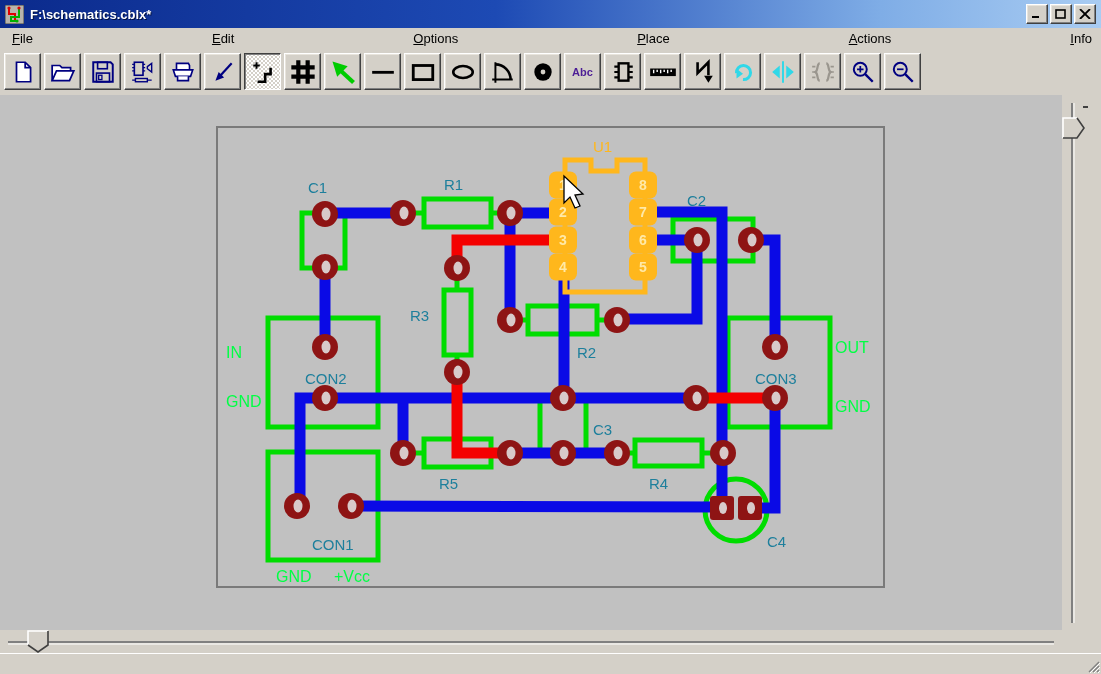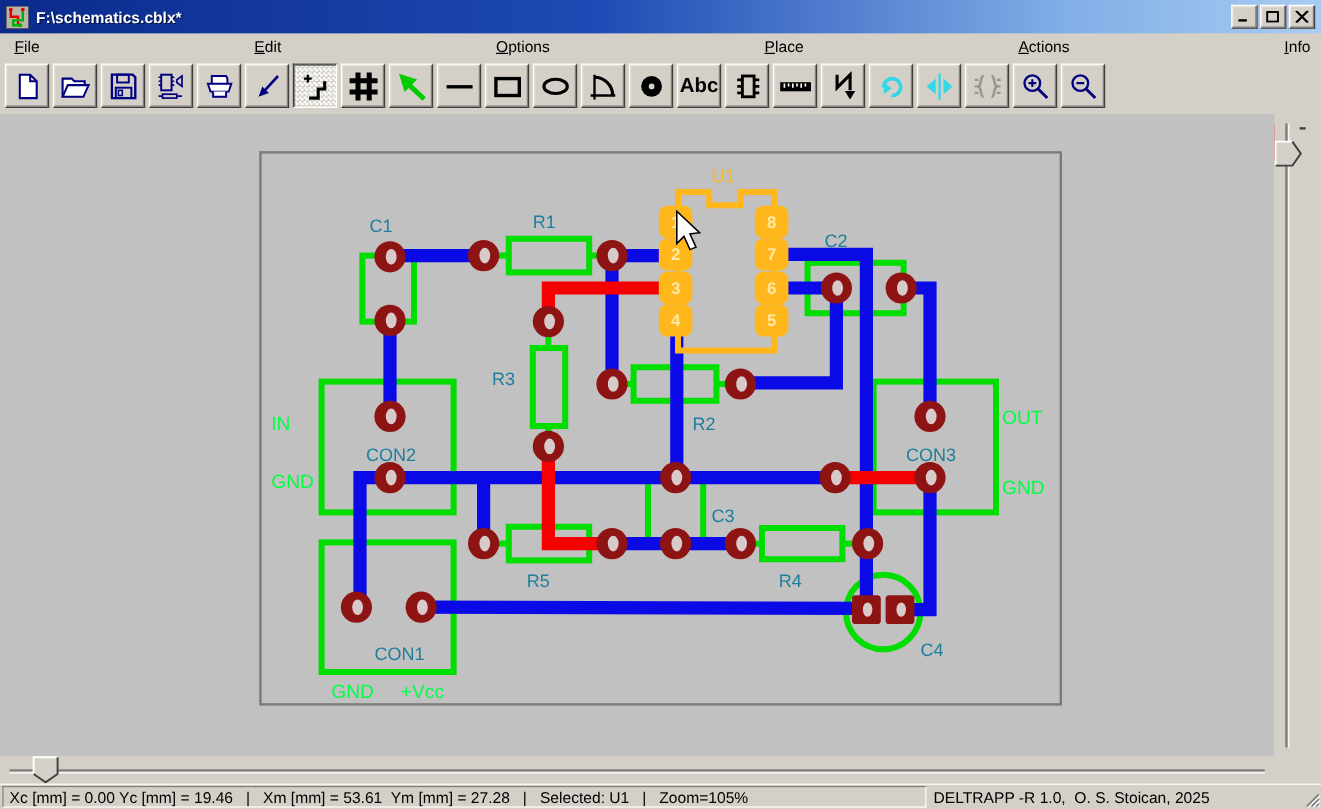--- a/index.html
+++ b/index.html
@@ -37,21 +37,21 @@
     border:1px solid; border-color:#ffffff #404040 #404040 #ffffff;
     box-shadow:inset -1px -1px 0 #808080, inset 1px 1px 0 #e8e4dc;
     display:flex; align-items:center; justify-content:center; padding:0;
   }
   .tb-btn.active {
     border-color:#404040 #ffffff #ffffff #404040;
     box-shadow:inset 1px 1px 0 #808080;
     background-image:conic-gradient(#ffffff 25%,#d4d0c8 0 50%,#ffffff 0 75%,#d4d0c8 0);
     background-size:4px 4px;
   }
-  .abc-glyph { font-size:17px; font-weight:bold; color:#000000; letter-spacing:0; }
+  .abc-glyph { font-size:11px; font-weight:bold; color:#4c1d95; letter-spacing:0; }
   .layerbox {
     position:absolute; left:928px; top:53px; width:110px; height:38px;
     background:#fff; border:1px solid; border-color:#808080 #ffffff #ffffff #808080;
     box-shadow:inset 1px 1px 0 #404040; display:flex;
   }
   .layer-rows { flex:1; overflow:hidden; font-size:11.5px; }
   .layer-row { height:12.5px; line-height:12.5px; padding-left:3px; color:#000; white-space:nowrap; }
   .layer-row.selected { background:#0a246a; color:#fff; }
   .layer-sb { width:17px; background:#d4d0c8; display:flex; flex-direction:column; }
   .sb-btn { height:12px; background:#d4d0c8; border:1px solid;
@@ -505,19 +505,17 @@
     <g>
       <polygon points="28,1 48,1 48,15 38,22 28,15" fill="#d4d0c8"></polygon>
       <polyline points="28,15 28,1 48,1" fill="none" stroke="#ffffff" stroke-width="1.6"></polyline>
       <polyline points="48,1 48,15 38,22 28,15" fill="none" stroke="#404040" stroke-width="1.6"></polyline>
     </g>
   </svg>
 </div>
 <div class="corner"></div>
 
 <div class="statusbar">
-  <div class="status-left">Xc [mm] = 0.00 Yc [mm] = 19.46   |   Xm [mm] = 53.61  Ym [mm] = 27.28   |   Selected: U1   |   Zoom=105%</div>
-  <div class="status-right">DELTRAPP -R 1.0,  O. S. Stoican, 2025</div>
   <svg class="grip" width="14" height="14" viewBox="0 0 14 14">
     <path d="M13 3 L3 13 M13 7 L7 13 M13 11 L11 13" stroke="#808080" stroke-width="1.4"></path>
     <path d="M14 4 L4 14 M14 8 L8 14 M14 12 L12 14" stroke="#ffffff" stroke-width="1"></path>
   </svg>
 </div>
 
 </body></html>

